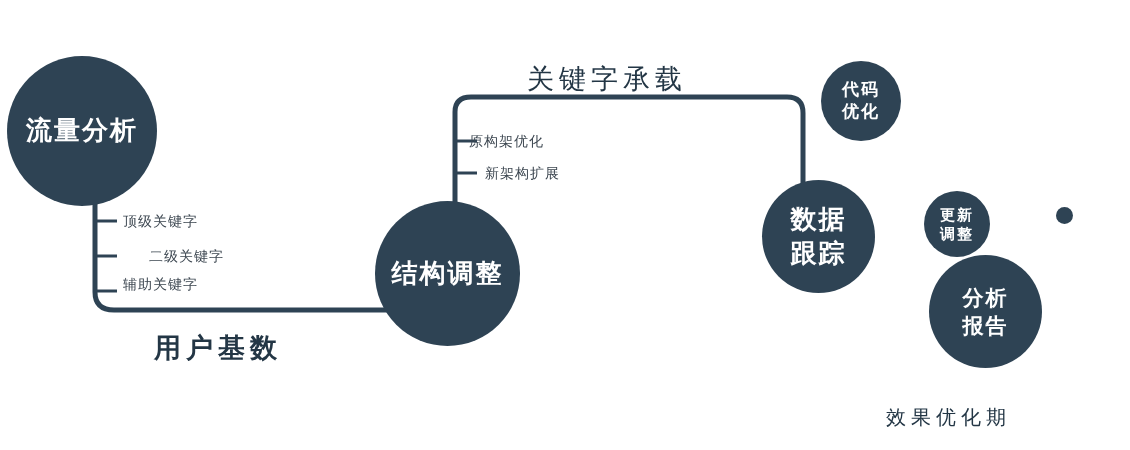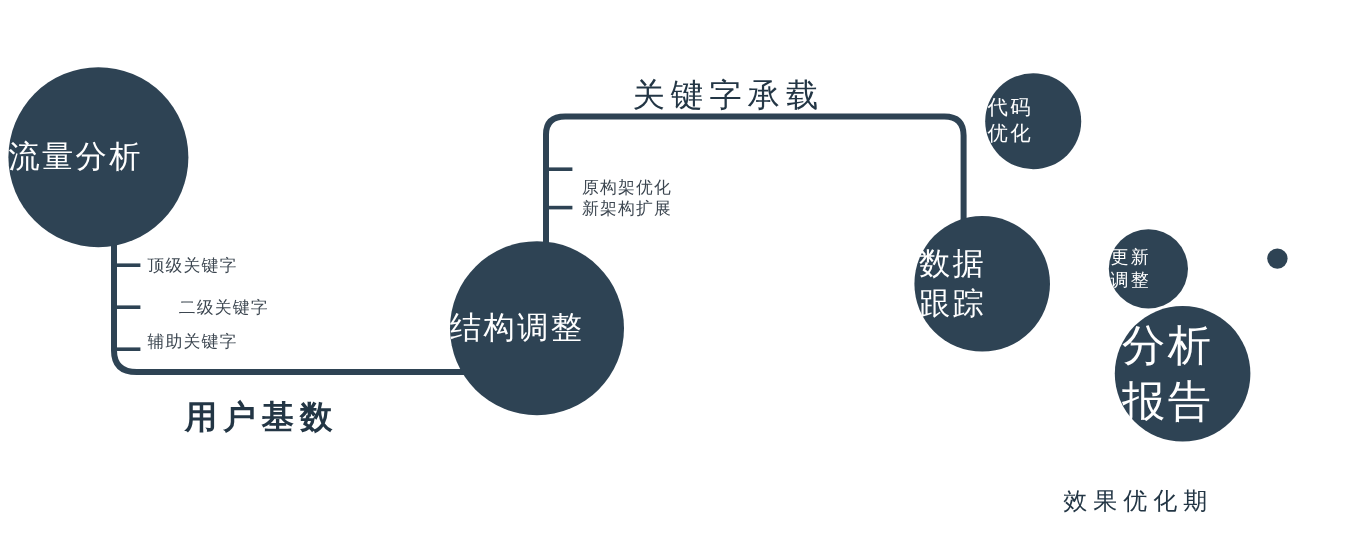--- a/index.html
+++ b/index.html
@@ -19,22 +19,24 @@
   .wire  { fill: none; stroke: var(--primary, #2e4354); stroke-width: 5; }
   .tick  { fill: none; stroke: var(--primary, #2e4354); stroke-width: 3; }
 
   .node {
     position: absolute;
     border-radius: 50%;
     background: var(--primary, #2e4354);
     color: #ffffff;
     display: flex;
     align-items: center;
+    justify-content: center;
     text-align: center;
     z-index: 2;
+    font-weight: bold;
   }
   .node-label {
     display: block;
     line-height: 1.3;
     letter-spacing: 2px;
   }
   .wrap2 {
     width: 2.45em;
     word-break: break-all;
   }
@@ -93,30 +95,30 @@
     <span class="node-label wrap2">代码优化</span>
   </div>
 
 
   <div class="node" style="left:924px; top:191px; width:66px; height:66px; font-size:15px;">
     <span class="node-label wrap2">更新调整</span>
   </div>
 
   <div class="node" style="left:1056px; top:207px; width:17px; height:17px;"></div>
 
-  <div class="node" style="left:929px; top:255px; width:113px; height:113px; font-size:36px;">
+  <div class="node" style="left:929px; top:255px; width:113px; height:113px; font-size:21px;">
     <span class="node-label wrap2">分析报告</span>
   </div>
 
   <div class="edge-label" style="left:527px; top:61px; font-size:27px;">关键字承载</div>
 
   <div class="edge-label bold" style="left:154px; top:330px; font-size:27px;">用户基数</div>
 
   <div class="edge-label" style="left:886px; top:404px; font-size:20px;">效果优化期</div>
 
   <div class="tick-label" style="left:123px; top:213px;">顶级关键字</div>
   <div class="tick-label" style="left:123px; top:248px;margin-left:26px;">二级关键字</div>
   <div class="tick-label" style="left:123px; top:276px;">辅助关键字</div>
 
-  <div class="tick-label" style="left:485px; top:133px;margin-top:15px;">原构架优化</div>
+  <div class="tick-label" style="left:469px; top:133px;">原构架优化</div>
   <div class="tick-label" style="left:485px; top:165px;">新架构扩展</div>
 
 </div>
 
 </body></html>

